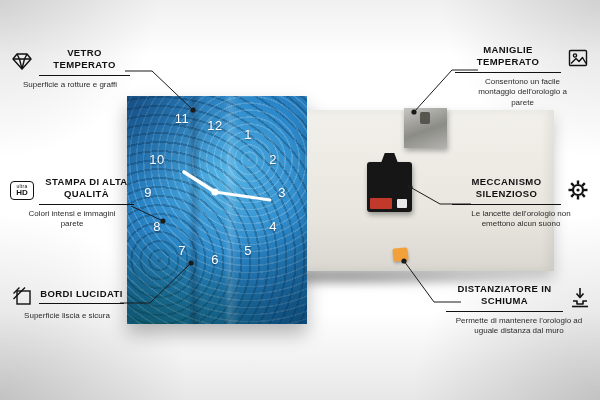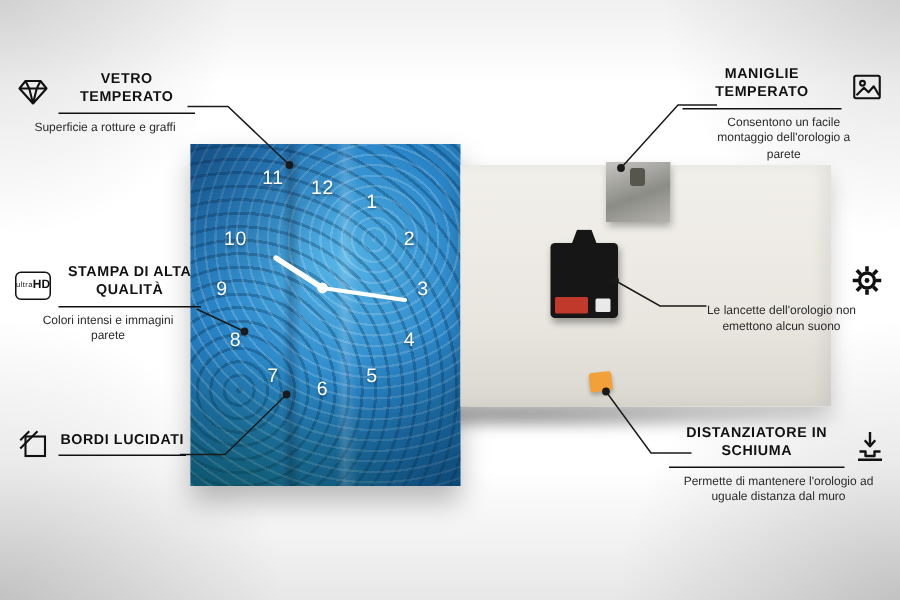--- a/index.html
+++ b/index.html
@@ -90,21 +90,21 @@
   .co-title {
     flex:1; font-size:9.5px; font-weight:bold; letter-spacing:0.4px; line-height:1.3;
     text-align:center; border-bottom:1px solid #111; padding-bottom:3px; color:#111;
   }
   .co-sub {
     font-size:8px; line-height:1.35; text-align:center; color:#2b2b2b;
     width:112px; margin:4px auto 0;
   }
   .hd-badge {
     width:24px; height:19px; border:1.5px solid #111; border-radius:4px;
-    display:flex; flex-direction:row; align-items:center; justify-content:center;
+    display:flex; flex-direction:column; align-items:center; justify-content:center;
     line-height:1; background:#fff;
   }
   .hd-badge .t { font-size:5px; letter-spacing:0.3px; }
   .hd-badge .b { font-size:8px; font-weight:bold; }
 </style>
 </head>
 <body>
 
 <div class="stage">
 
@@ -184,20 +184,21 @@
   <div class="callout" style="left:10px;top:285px;width:114px">
     <div class="co-row">
       <span class="co-icon">
         <svg width="22" height="22" viewBox="0 0 22 22" fill="none" stroke="#111" stroke-width="1.4">
           <rect x="6" y="6" width="13" height="13"></rect>
           <path d="M2.5 8.5 L8.5 2.5 M2.5 14 L14 2.5"></path>
         </svg>
       </span>
       <div class="co-title">BORDI LUCIDATI</div>
     </div>
+    <div class="co-sub">Superficie liscia e sicura</div>
   </div>
 
   <div class="callout" style="left:455px;top:44px;width:135px">
     <div class="co-row rev">
       <span class="co-icon">
         <svg width="22" height="22" viewBox="0 0 22 22" fill="none" stroke="#111" stroke-width="1.4" stroke-linejoin="round">
           <rect x="2.5" y="3.5" width="17" height="15" rx="1"></rect>
           <circle cx="8" cy="8.5" r="1.6"></circle>
           <path d="M4 16.5 l5-5 3 3 3.5-4 3.5 6"></path>
         </svg>
@@ -218,20 +219,21 @@
               <line x1="17" y1="11" x2="20.5" y2="11"></line>
             <line x1="4.2" y1="4.2" x2="6.8" y2="6.8"></line>
               <line x1="15.2" y1="15.2" x2="17.8" y2="17.8"></line>
             <line x1="4.2" y1="17.8" x2="6.8" y2="15.2"></line>
               <line x1="15.2" y1="6.8" x2="17.8" y2="4.2"></line>
           </g>
           <circle cx="11" cy="11" r="5" fill="none" stroke="#111" stroke-width="2.2"></circle>
           <circle cx="11" cy="11" r="1.6" fill="#111"></circle>
         </svg>
       </span>
+      <div class="co-title">MECCANISMO SILENZIOSO</div>
     </div>
     <div class="co-sub">Le lancette dell'orologio non emettono alcun suono</div>
   </div>
 
   <div class="callout" style="left:446px;top:283px;width:146px">
     <div class="co-row rev">
       <span class="co-icon">
         <svg width="22" height="22" viewBox="0 0 22 22" fill="none" stroke="#111" stroke-width="1.6" stroke-linejoin="round">
           <path d="M11 2 v8"></path>
           <path d="M7.5 7.5 L11 11.5 L14.5 7.5"></path>

